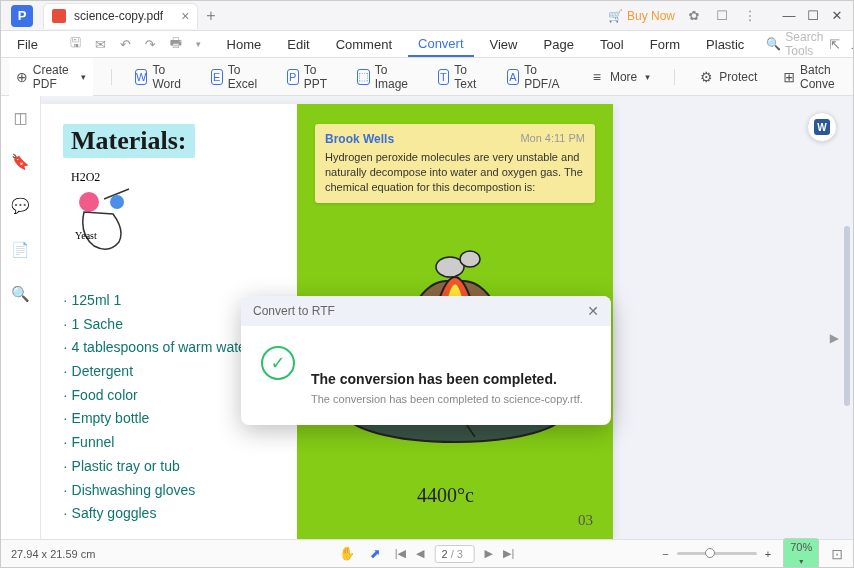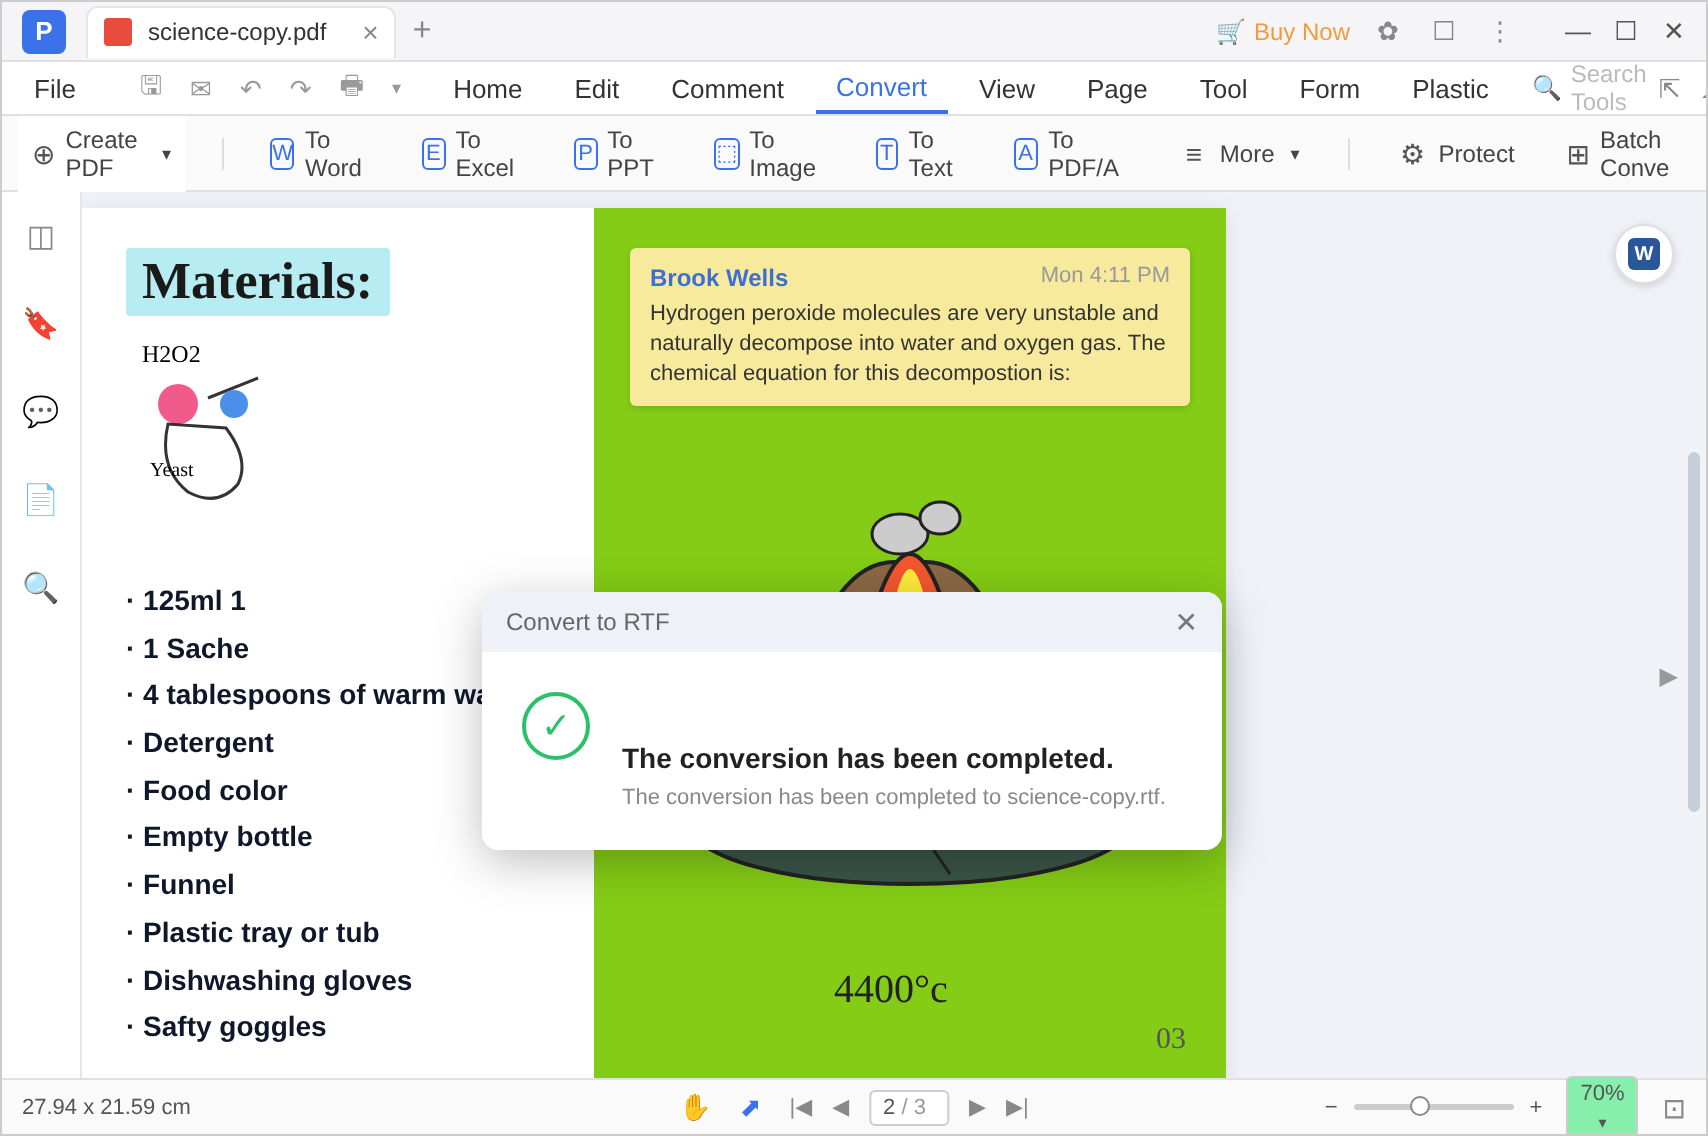--- a/index.html
+++ b/index.html
@@ -30,21 +30,21 @@
 .tool-ico.plain { border: none; color: #555; font-size: 14px; }
 .workspace { flex: 1; display: flex; background: #f0f2f8; position: relative; overflow: hidden; }
 .left-sidebar { width: 40px; background: #fff; border-right: 1px solid #e6e6e6; display: flex; flex-direction: column; align-items: center; padding-top: 12px; gap: 24px; color: #888; }
 .side-ico { width: 20px; height: 20px; cursor: pointer; display: flex; align-items: center; justify-content: center; font-size: 15px; }
 .canvas-wrap { flex: 1; display: flex; justify-content: flex-start; overflow: hidden; position: relative; }
 .doc { margin-top: 8px; display: flex; box-shadow: 0 2px 10px rgba(0,0,0,0.1); }
 .page-left { width: 256px; background: #fff; padding: 20px 20px 10px 22px; }
 .materials-title { background: #b6ecf2; display: inline-block; padding: 2px 8px; font-family: "Comic Sans MS", cursive; font-size: 26px; font-weight: bold; color: #1a1a1a; border-radius: 2px; }
 .flask-draw { margin-top: 12px; height: 76px; position: relative; }
 .h2o2 { font-family: "Comic Sans MS", cursive; font-size: 12px; position: absolute; top: 0; left: 8px; }
-.list { margin-top: 44px; font-size: 14px; line-height: 1.55; color: #0f172a; font-weight: bold; }
+.list { margin-top: 44px; font-size: 14px; line-height: 1.55; color: #0f766e; }
 .list-item { white-space: nowrap; margin-bottom: 2px; }
 .page-right { width: 316px; background: #84cc16; padding: 20px 18px 10px 18px; position: relative; }
 .note { background: #f7ea9c; border-radius: 3px; padding: 8px 10px; font-size: 11px; color: #333; box-shadow: 0 1px 3px rgba(0,0,0,0.15); }
 .note-head { display: flex; justify-content: space-between; margin-bottom: 4px; }
 .note-author { color: #3b6fd6; font-weight: 600; font-size: 12px; }
 .note-time { color: #999; font-size: 11px; }
 .note-body { line-height: 1.35; }
 .volcano { margin-top: 34px; text-align: center; }
 .volcano svg { width: 260px; height: 220px; }
 .temp-label { font-family: "Comic Sans MS", cursive; font-size: 20px; color: #222; position: absolute; bottom: 32px; left: 120px; }

